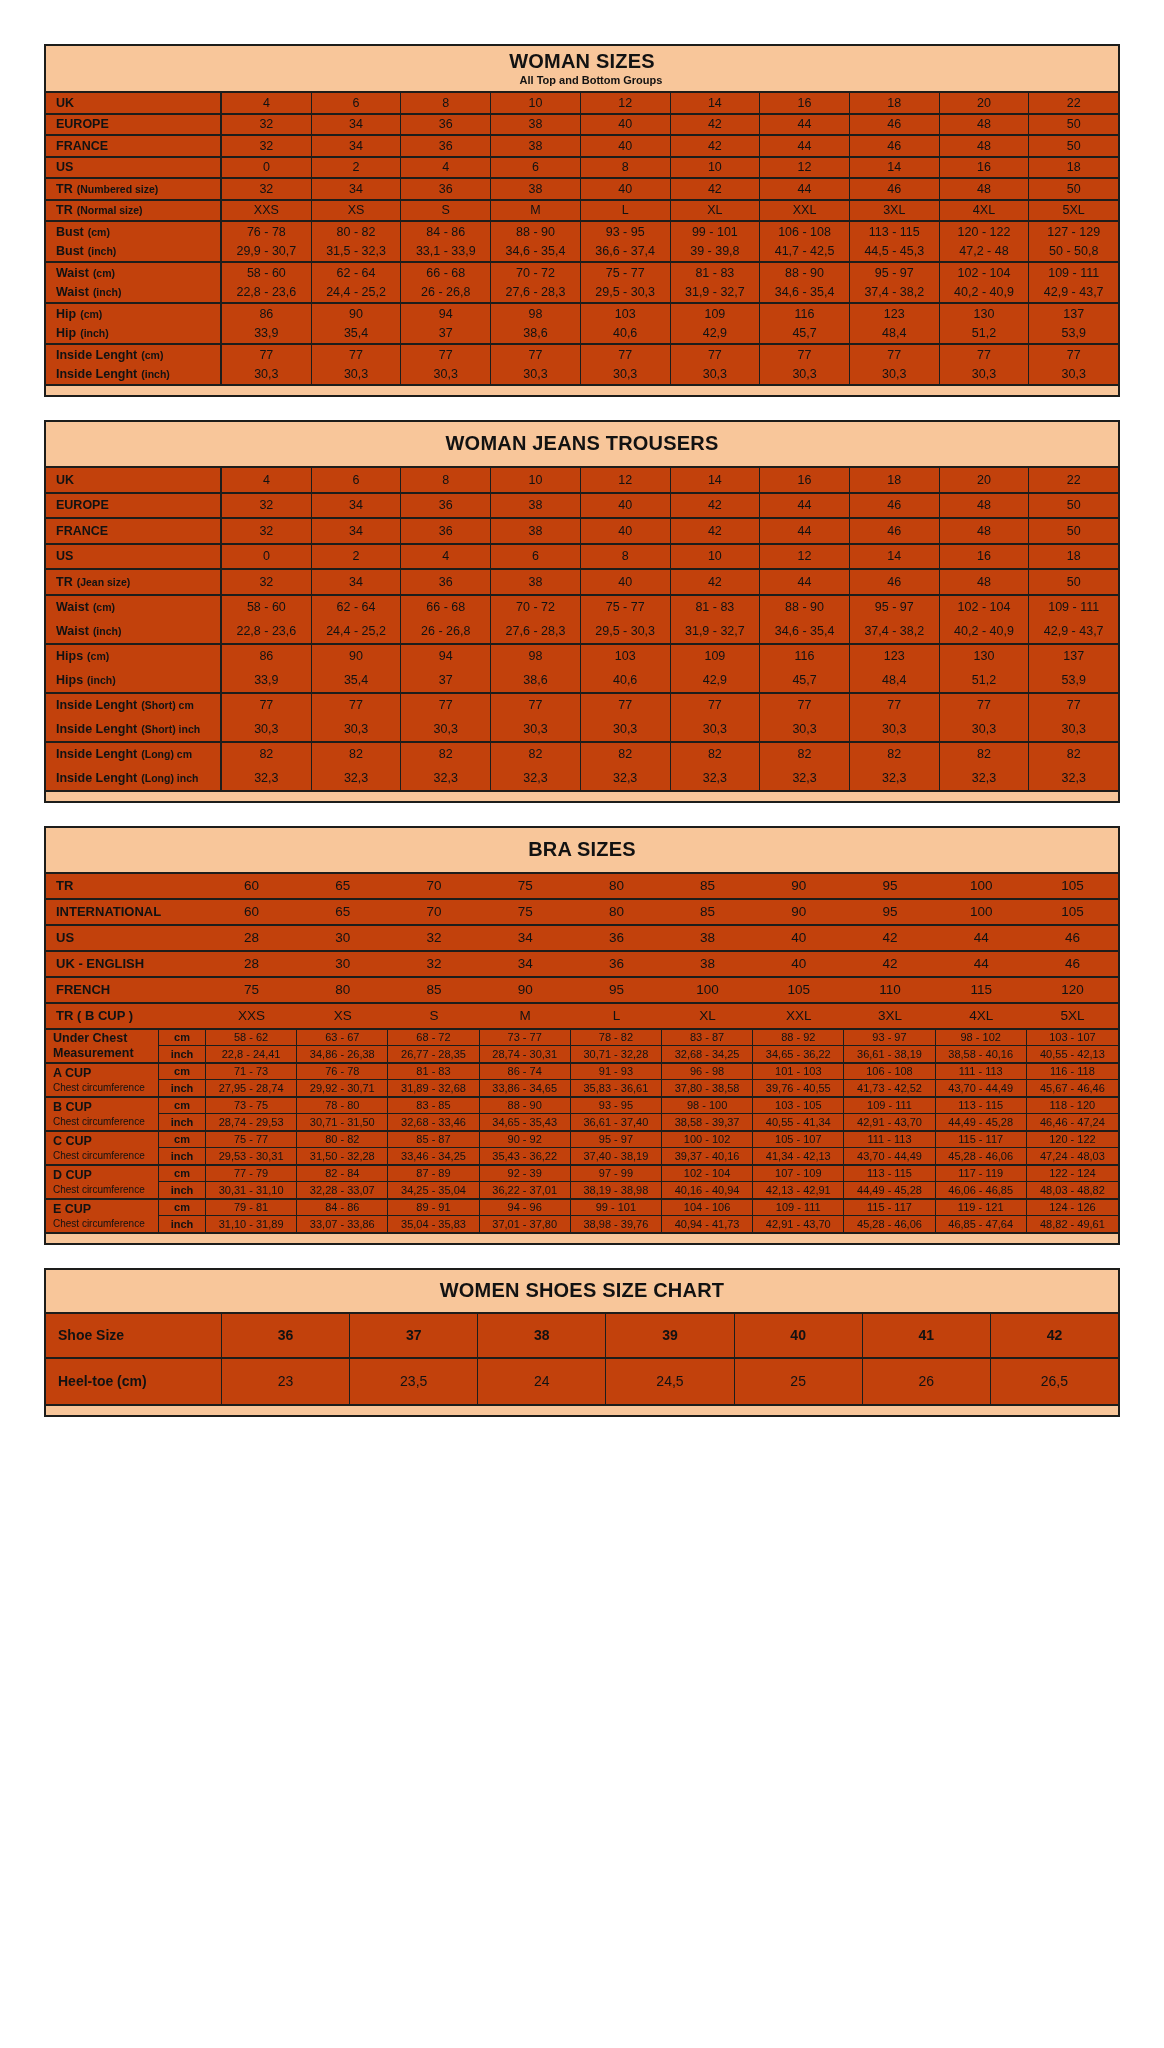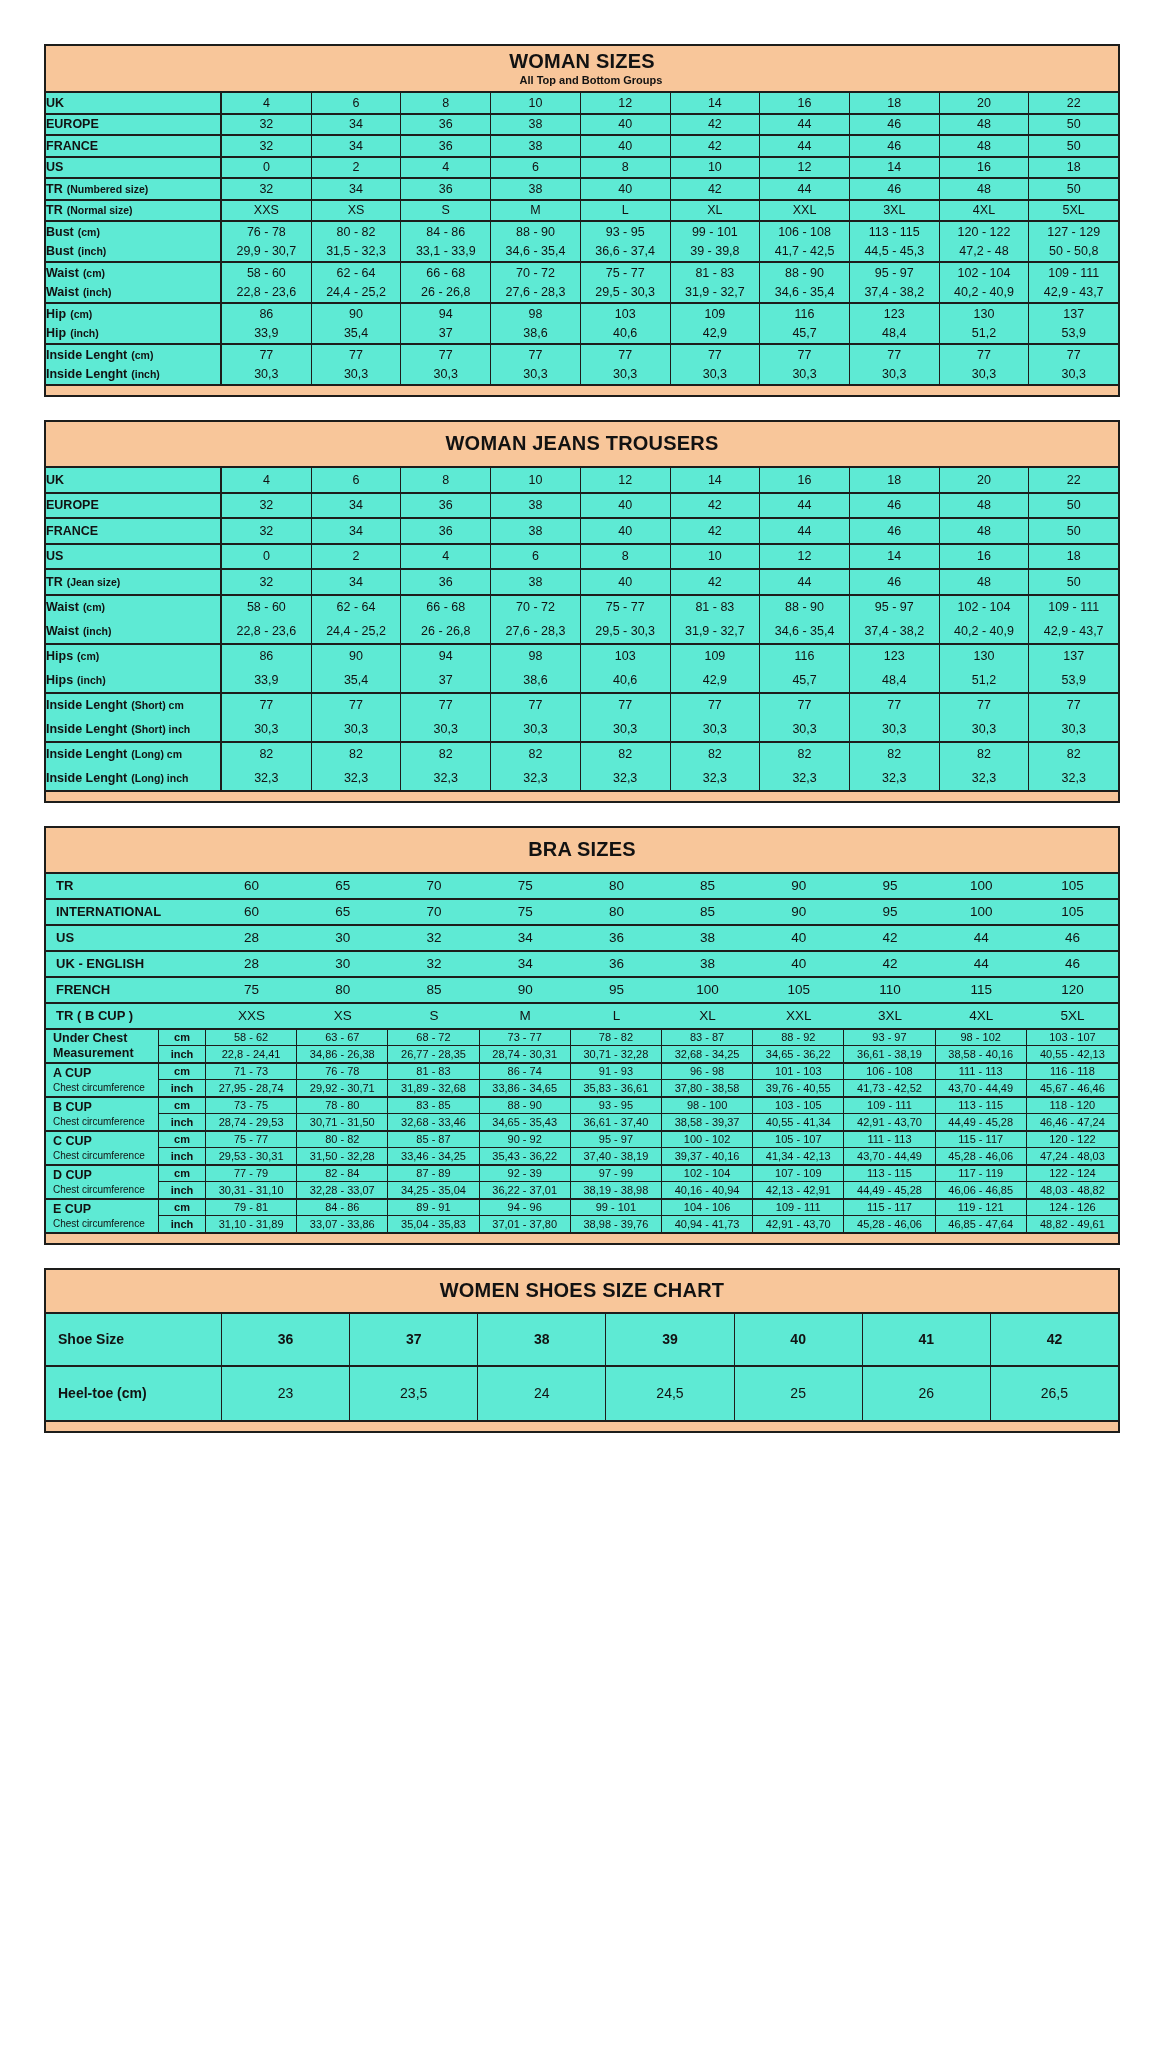--- a/index.html
+++ b/index.html
@@ -1,54 +1,54 @@
 <!DOCTYPE html>
 <html><head>
 <meta charset="utf-8">
 <style>
   *{box-sizing:border-box;margin:0;padding:0}
   html,body{background:#ffffff}
   body{width:1164px;height:2048px;font-family:"Liberation Sans",sans-serif;color:#121212;}
   .page{padding:44px 44px 0 44px;}
-  .size-table{border:2px solid #1d1d1b;margin-bottom:23px;background:#5eead4;}
+  .size-table{border:2px solid #1d1d1b;margin-bottom:23px;background:#c2410c;}
   .band{background:#f8c69a;border-bottom:2px solid #1d1d1b;text-align:center;}
   .t1 .band{padding:4px 0 5px;}
   .t2 .band,.t3 .band{padding:10px 0 11px;}
   .t4 .band{padding:9px 0 10px;}
   .t-title{font-size:20px;font-weight:bold;letter-spacing:.2px;}
   .t-sub{font-size:11px;font-weight:bold;margin-top:1px;padding-left:18px;}
   .strip{height:11px;background:#f8c69a;border-top:2px solid #1d1d1b;}
 
   
   .g-group{border-bottom:2px solid #1d1d1b;}
   .g-group:last-child{border-bottom:none;}
   .g-row{display:flex;align-items:stretch;}
   .t1 .g-row{height:19.5px;}
   .t2 .g-row{height:23.5px;}
-  .g-label{flex:0 0 176px;display:flex;align-items:center;font-weight:bold;font-size:12.5px;border-right:2px solid #1d1d1b;white-space:nowrap;}
+  .g-label{flex:0 0 176px;display:flex;align-items:center;padding-left:10px;font-weight:bold;font-size:12.5px;border-right:2px solid #1d1d1b;white-space:nowrap;}
   .g-note{font-size:10.5px;font-weight:bold;margin-left:4px;}
   .g-cell{flex:1;display:flex;align-items:center;justify-content:center;font-size:12.5px;border-right:1.5px solid #1d1d1b;}
   .g-cell.last{border-right:none;}
 
   
   .bra-simple{display:flex;align-items:center;height:26px;border-bottom:2px solid #1d1d1b;}
   .b-label{flex:0 0 160px;padding-left:10px;font-weight:bold;font-size:13px;white-space:nowrap;}
   .b-cell{flex:1;text-align:center;font-size:13.5px;}
   .cup-group{display:grid;grid-template-columns:113px 47px repeat(10,1fr);border-bottom:2px solid #1d1d1b;}
   .cup-group:last-child{border-bottom:none;}
   .cup-label{grid-row:1 / span 2;border-right:1.5px solid #1d1d1b;display:flex;flex-direction:column;justify-content:center;padding-left:7px;}
   .cup-name{font-weight:bold;font-size:12.5px;line-height:1.15;}
   .cup-sub{font-size:10px;margin-top:1px;}
   .unit-cell{display:flex;align-items:center;justify-content:center;height:16px;font-weight:bold;font-size:11px;border-right:1.5px solid #1d1d1b;}
   .m-cell{display:flex;align-items:center;justify-content:center;font-size:11px;border-right:1.5px solid #1d1d1b;white-space:nowrap;}
   .m-cell.last{border-right:none;}
   .rb{border-bottom:1.5px solid #1d1d1b;}
 
   
-  .shoe-row{display:flex;height:53px;border-bottom:2px solid #1d1d1b;}
+  .shoe-row{display:flex;height:45px;border-bottom:2px solid #1d1d1b;}
   .shoe-row:last-child{border-bottom:none;}
   .s-label{flex:0 0 176px;display:flex;align-items:center;padding-left:12px;font-weight:bold;font-size:14px;border-right:1.5px solid #1d1d1b;}
   .s-cell{flex:1;display:flex;align-items:center;justify-content:center;font-size:14px;border-right:1.5px solid #1d1d1b;}
   .s-cell.last{border-right:none;}
   .shoe-row.bold .s-cell{font-weight:bold;}
 </style>
 </head>
 <body>
 
 <div class="page">

